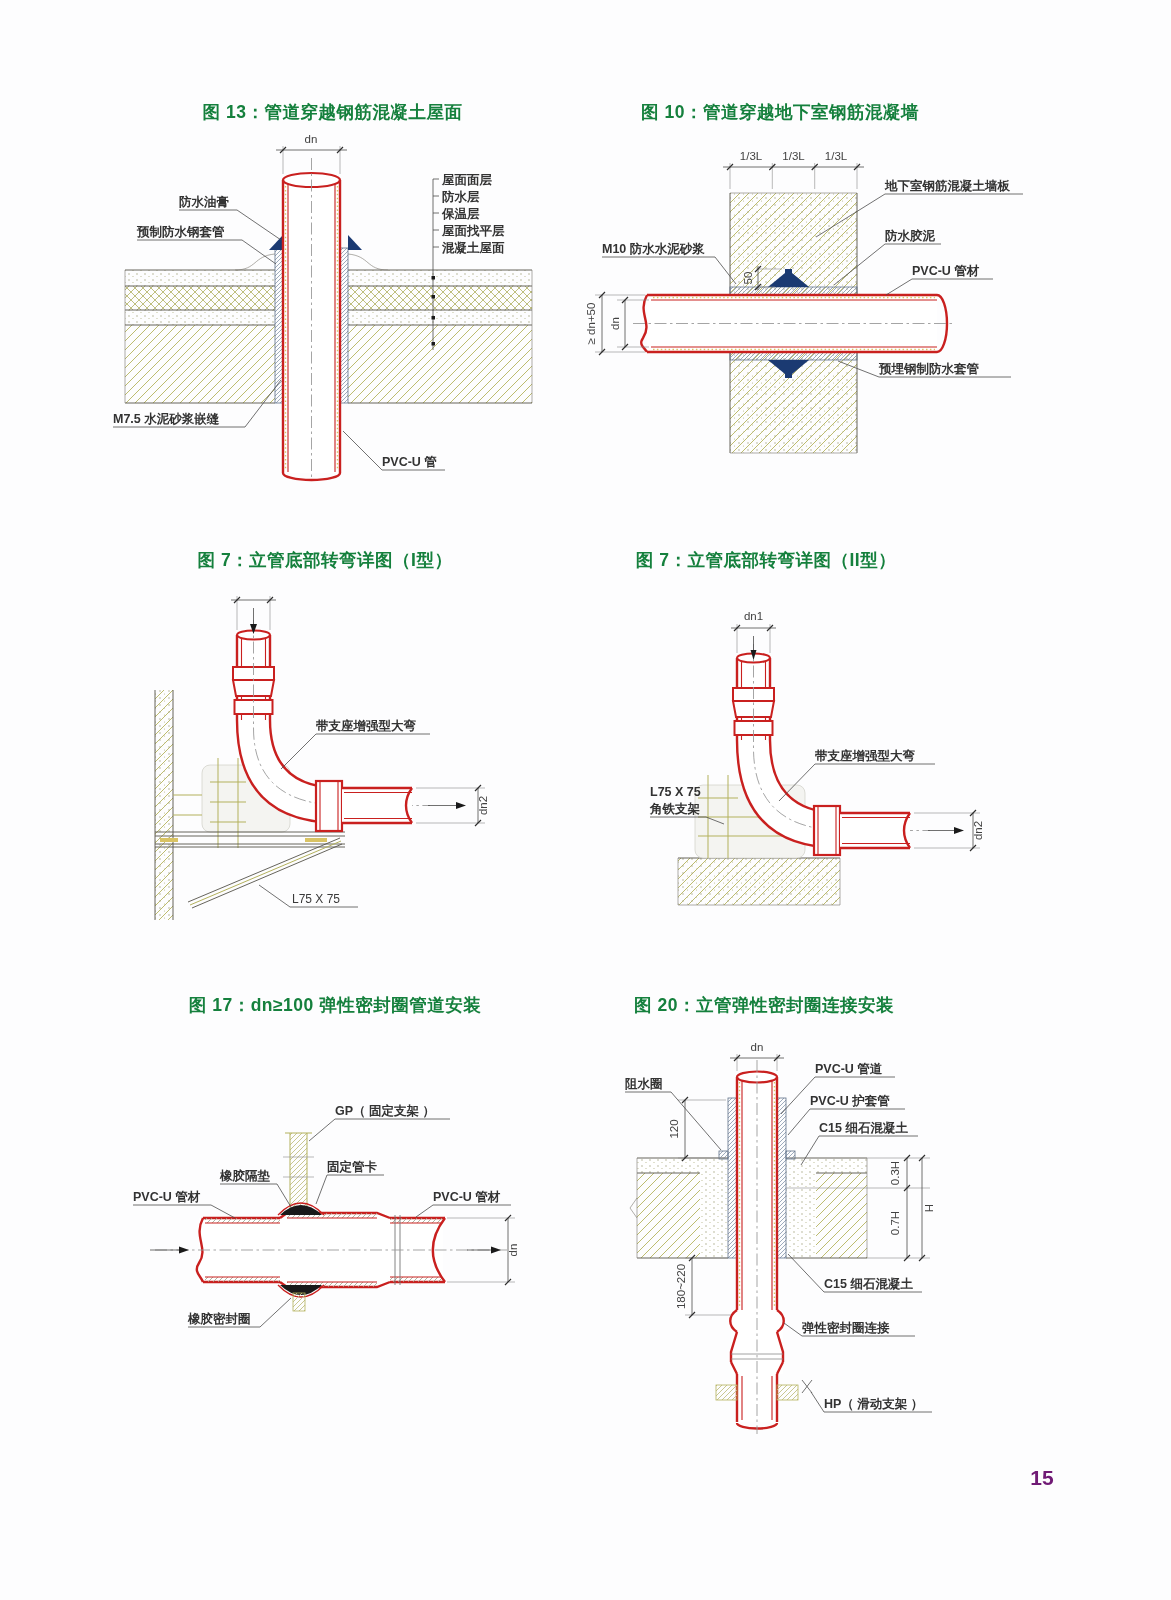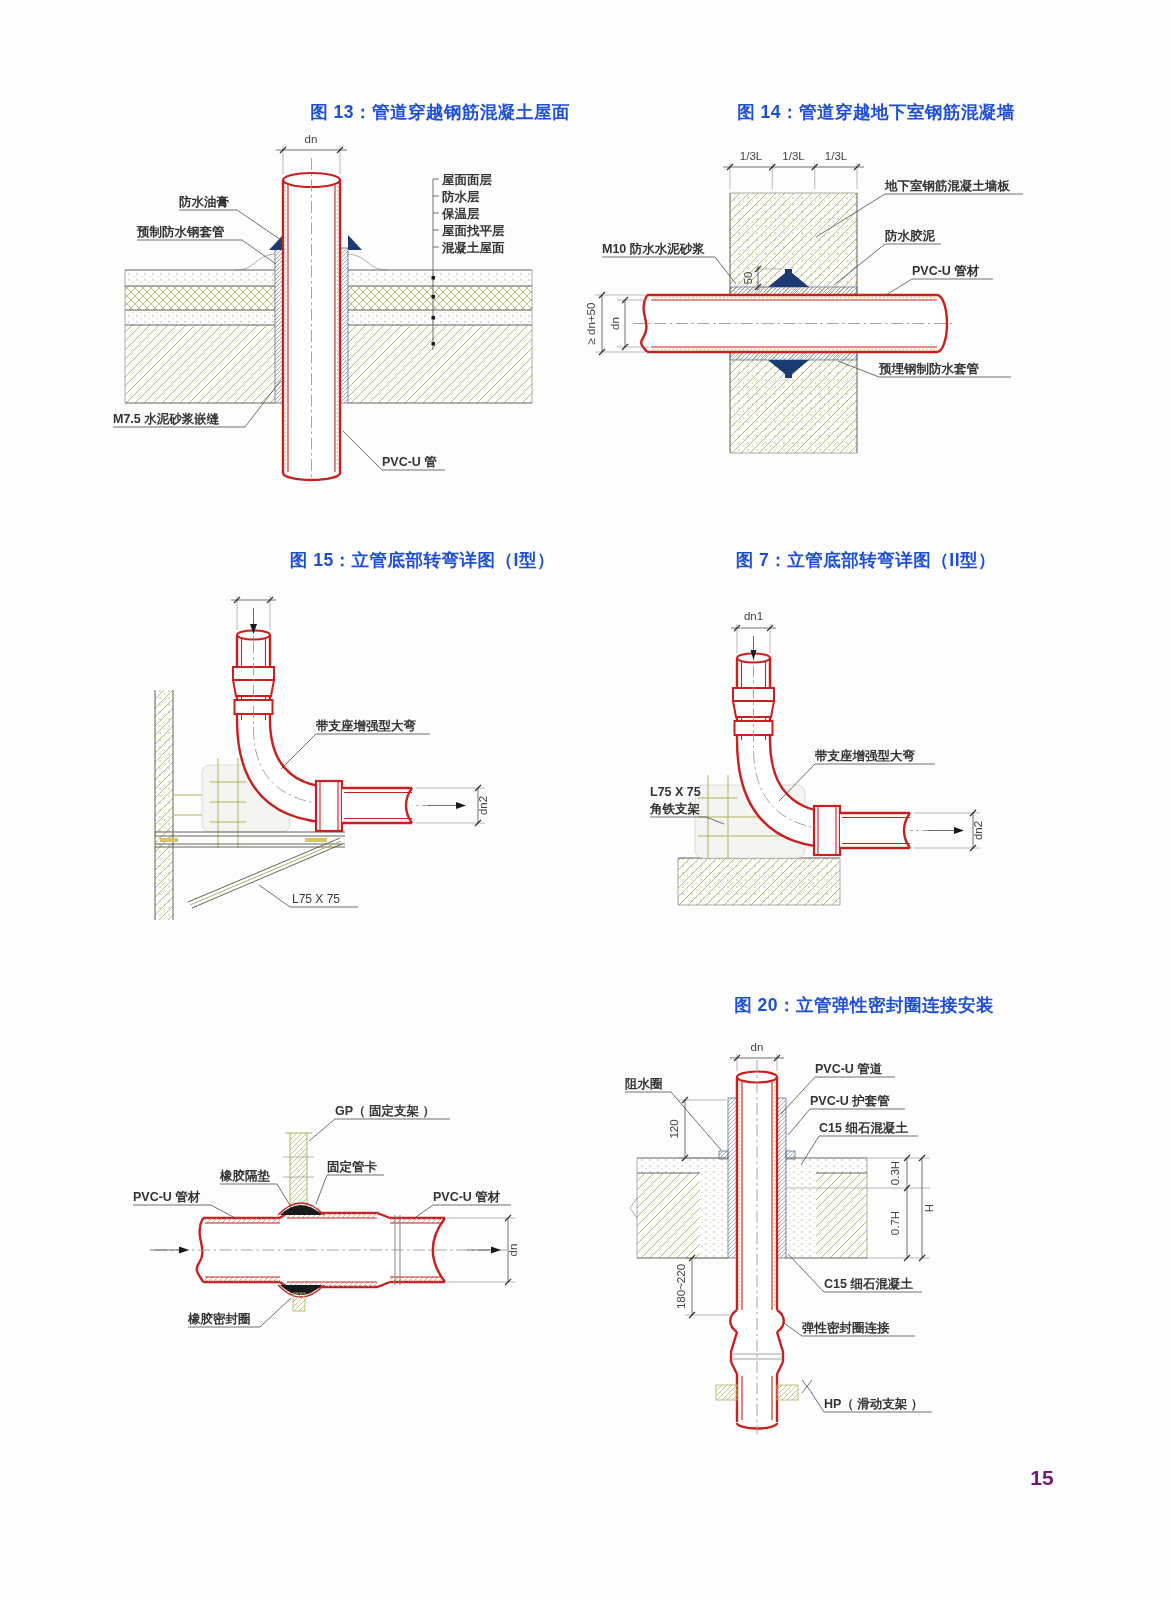--- a/index.html
+++ b/index.html
@@ -1,20 +1,20 @@
 <!DOCTYPE html>
 <html><head>
 <meta charset="utf-8">
 <style>
   html,body{margin:0;padding:0;}
   body{width:1171px;height:1600px;position:relative;background:#fdfdfe;
        font-family:"Liberation Sans",sans-serif;overflow:hidden;}
   .page{position:absolute;left:0;top:0;width:1171px;height:1600px;background:#fdfdfe;}
-  .fig-title{position:absolute;text-align:right;font-size:17.5px;font-weight:bold;
-             color:#1d4ed8;letter-spacing:0.5px;}
+  .fig-title{position:absolute;text-align:center;font-size:17.5px;font-weight:bold;
+             color:#15803d;letter-spacing:0.5px;}
   .fig-svg{position:absolute;}
   .page-num{position:absolute;left:1012px;top:1466px;width:60px;text-align:center;
             font-size:21px;font-weight:bold;color:#701a75;}
   
   svg text{font-family:"Liberation Sans",sans-serif;}
   .lbl{font-size:12.5px;font-weight:bold;fill:#333;}
   .lbln{font-size:12px;font-weight:normal;fill:#3a3a3a;}
   .dimt{font-size:11.5px;font-weight:normal;fill:#424242;}
   .ln{stroke:#4d4d4d;stroke-width:0.8;fill:none;}
   .ext{stroke:#8c8c8c;stroke-width:0.6;fill:none;}
@@ -106,21 +106,21 @@
       <rect class="blk" x="336.5" y="188" width="3.5" height="3.5"></rect>
       <rect class="blk" x="336.5" y="214" width="3.5" height="3.5"></rect>
       <text class="lbl" x="347" y="56">屋面面层</text>
       <text class="lbl" x="347" y="73">防水层</text>
       <text class="lbl" x="347" y="90">保温层</text>
       <text class="lbl" x="347" y="107">屋面找平层</text>
       <text class="lbl" x="347" y="124">混凝土屋面</text>
     </g>
   </svg>
 
-  <div class="fig-title" style="left:545px;top:100px;width:470px;">图 14：管道穿越地下室钢筋混凝墙</div>
+  <div class="fig-title" style="left:545px;top:100px;width:470px;">图 10：管道穿越地下室钢筋混凝墙</div>
   <svg class="fig-svg" style="left:575px;top:133px;" width="520" height="345" viewBox="0 0 520 345">
     <defs>
       <pattern id="dg14" patternUnits="userSpaceOnUse" width="9" height="9">
         <path d="M-1,10 L10,-1" stroke="#b5b45f" stroke-width="0.9"></path>
       </pattern>
       <pattern id="dt14" patternUnits="userSpaceOnUse" width="9" height="7">
         <circle cx="2" cy="2" r="0.7" fill="#a3a37e"></circle>
           <circle cx="6.5" cy="5" r="0.6" fill="#b9b990"></circle>
       </pattern>
       <pattern id="st14" patternUnits="userSpaceOnUse" width="4" height="4">
@@ -183,21 +183,21 @@
       <path class="ln" d="M448,61 H310 L241,104"></path>
       <text class="lbl" x="310" y="107">防水胶泥</text>
       <path class="ln" d="M366,111 H310 L259,152"></path>
       <text class="lbl" x="337" y="142">PVC-U 管材</text>
       <path class="ln" d="M418,146 H337 L311,162"></path>
       <text class="lbl" x="304" y="240">预埋钢制防水套管</text>
       <path class="ln" d="M436,244 H304 L263,228"></path>
     </g>
   </svg>
 
-  <div class="fig-title" style="left:95px;top:548px;width:460px;">图 15：立管底部转弯详图（I型）</div>
+  <div class="fig-title" style="left:95px;top:548px;width:460px;">图 7：立管底部转弯详图（I型）</div>
   <svg class="fig-svg" style="left:140px;top:570px;" width="440" height="355" viewBox="0 0 440 355">
     <defs>
       <pattern id="dg15" patternUnits="userSpaceOnUse" width="9" height="9">
         <path d="M-1,10 L10,-1" stroke="#b5b45f" stroke-width="0.9"></path>
       </pattern>
       <pattern id="dt15" patternUnits="userSpaceOnUse" width="9" height="7">
         <circle cx="2" cy="2" r="0.7" fill="#a3a37e"></circle>
           <circle cx="6.5" cy="5" r="0.6" fill="#b9b990"></circle>
       </pattern>
     </defs>
@@ -325,20 +325,21 @@
     </g>
     <g>
       <text class="lbl" x="215" y="190">带支座增强型大弯</text>
       <path class="ln" d="M335,194 H215 L179,231"></path>
       <text class="lbl" x="50" y="226">L75 X 75</text>
       <text class="lbl" x="50" y="243">角铁支架</text>
       <path class="ln" d="M50,247 H106 L124,254"></path>
     </g>
   </svg>
 
+  <div class="fig-title" style="left:105px;top:993px;width:460px;">图 17：dn≥100 弹性密封圈管道安装</div>
   <svg class="fig-svg" style="left:95px;top:1005px;" width="480" height="345" viewBox="0 0 480 345">
     <defs>
       <pattern id="st17" patternUnits="userSpaceOnUse" width="5" height="5">
         <path d="M-1,6 L6,-1" stroke="#9aa48b" stroke-width="0.8"></path>
       </pattern>
       <pattern id="ol17" patternUnits="userSpaceOnUse" width="5" height="5">
         <path d="M-1,6 L6,-1" stroke="#c3c184" stroke-width="0.9"></path>
       </pattern>
     </defs>
     <g>

